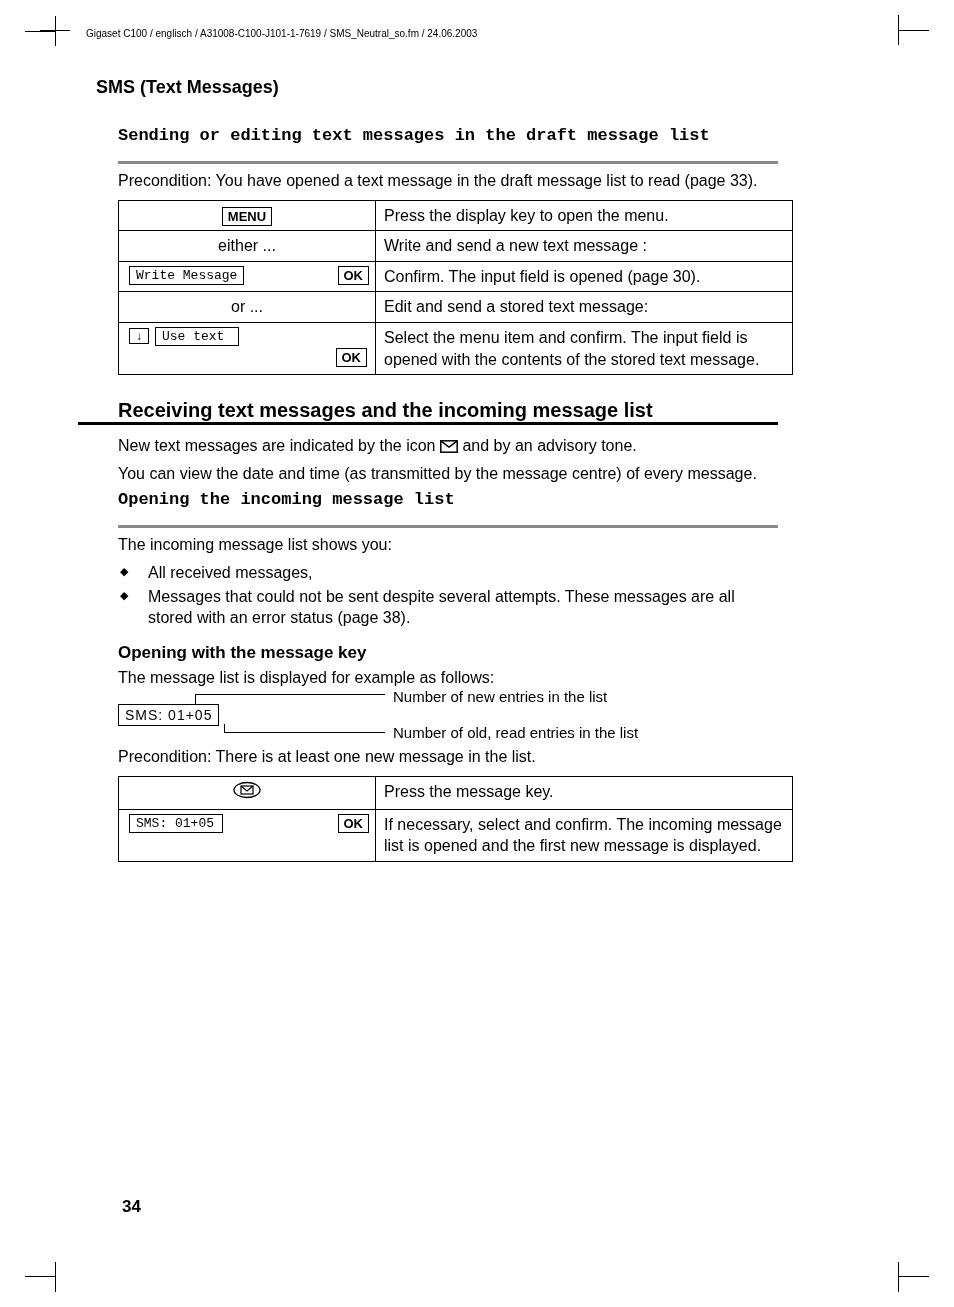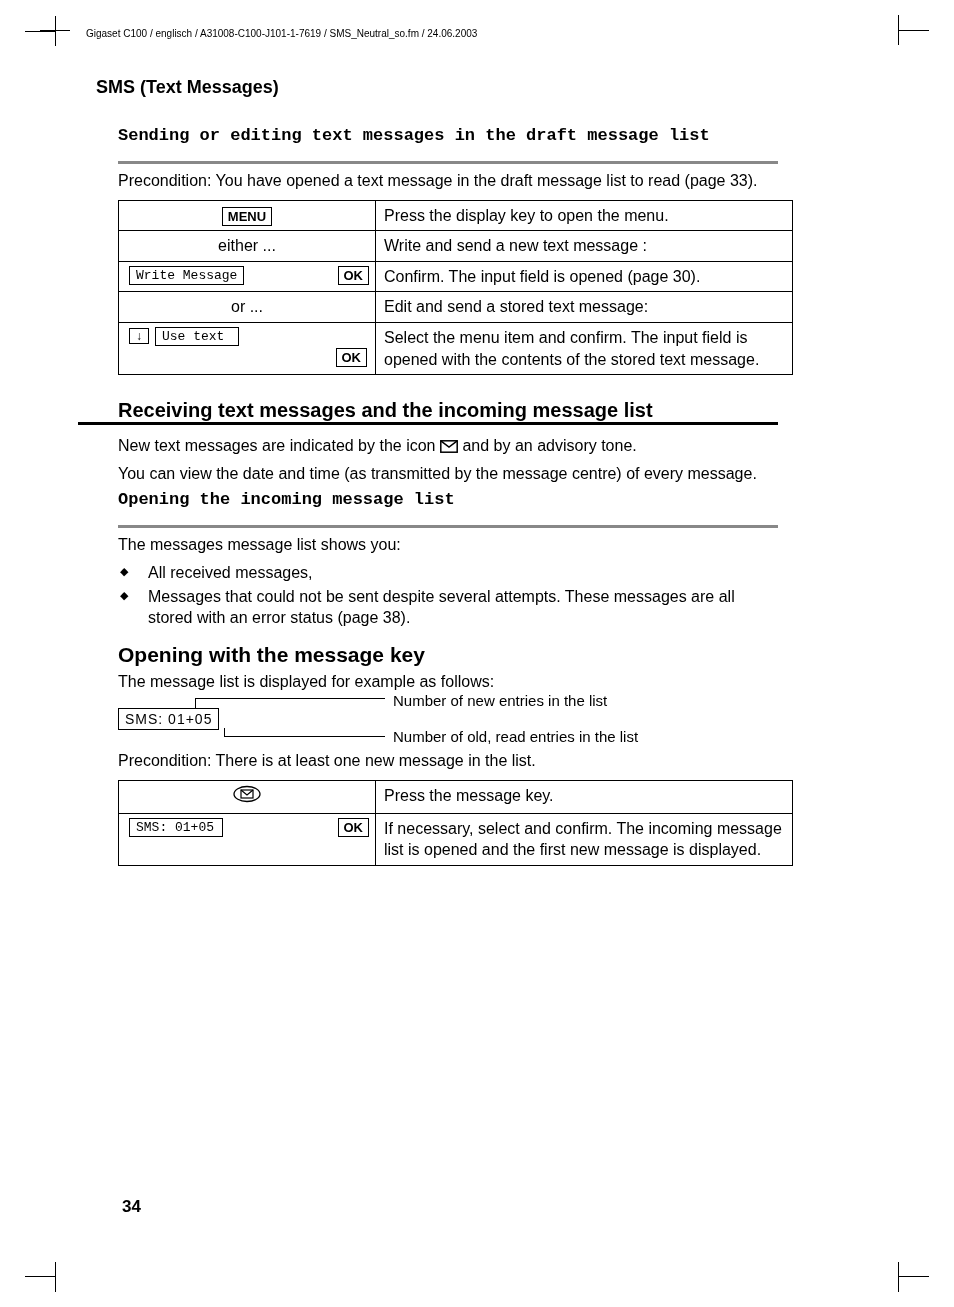--- a/index.html
+++ b/index.html
@@ -69,21 +69,21 @@
     display:block;
     height: 3px;
     background: #000;
     margin-left: 0px;
     width: 700px;
     position: relative;
     left: -40px;
   }
   .h4 {
     font-weight: bold;
-    font-size: 21px;
+    font-size: 17px;
     margin-left: 40px;
     margin-bottom: 4px;
     margin-top: 14px;
   }
   .body-text {
     margin-left: 40px;
     width: 660px;
     line-height: 1.35;
     margin-top: 6px;
     margin-bottom: 6px;
@@ -266,21 +266,21 @@
           <polyline points="0.8,0.8 9,7 17.2,0.8" fill="none" stroke="#000" stroke-width="1.5"></polyline>
         </svg></span><span> and by an advisory tone.</span>
   </div>
 
 
   <div class="body-text">You can view the date and time (as transmitted by the message centre) of every message.</div>
 
   <div class="h3">Opening the incoming message list</div>
 
   <div class="body-text">
-    <span>The </span><span class="bold">messages message list</span><span> shows you:</span>
+    <span>The </span><span class="bold">incoming message list</span><span> shows you:</span>
   </div>
 
   <ul class="bullets">
     <li>All received messages,</li>
     <li>Messages that could not be sent despite several attempts. These messages are all stored with an error status (page 38).</li>
   </ul>
 
   <div class="h4">Opening with the message key</div>
   <div class="body-text" style="margin-top:2px">The message list is displayed for example as follows:</div>
 

